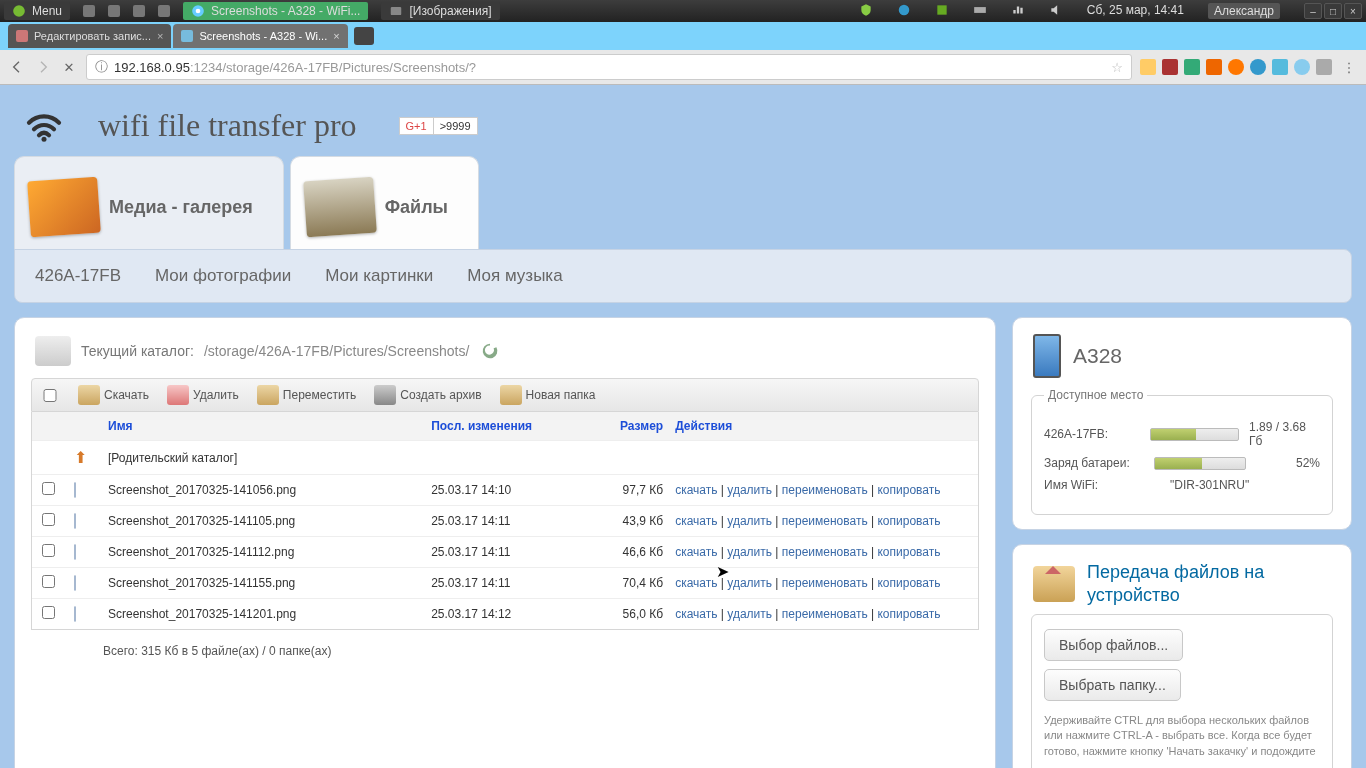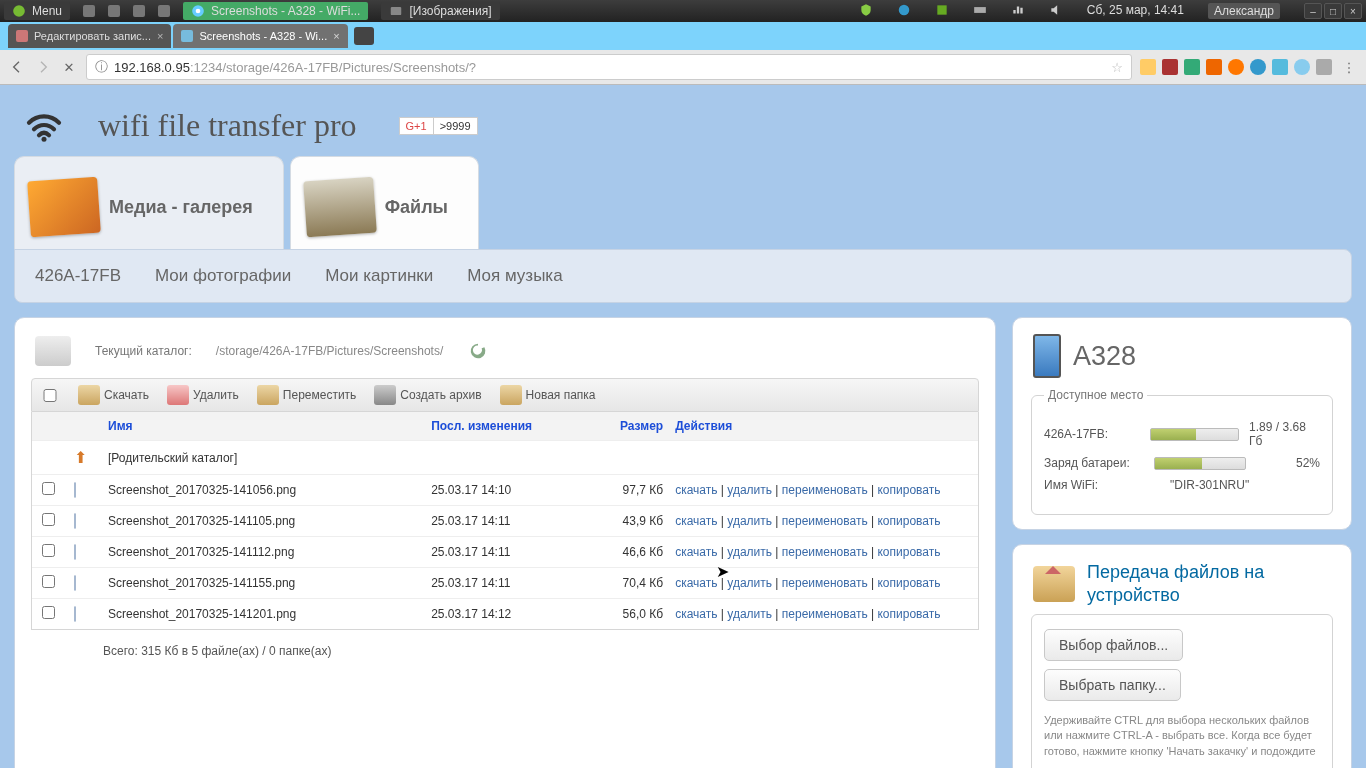--- a/index.html
+++ b/index.html
@@ -43,21 +43,21 @@
   .bigtab.inactive{background:#eaeef4}
   .thumb{width:70px;height:56px;background:linear-gradient(135deg,#fa3,#c62);border-radius:4px;position:relative;transform:rotate(-4deg);box-shadow:0 1px 3px rgba(0,0,0,.3)}
   .thumb.files{background:linear-gradient(#d8d3c2,#8b7a55)}
   .subnav{background:#e0e8f3;border:1px solid #c6d3e4;border-radius:0 8px 8px 8px;padding:16px 20px;display:flex;gap:34px;font-size:17px;color:#666}
   .subnav span{cursor:pointer}
   
   .cols{display:flex;gap:16px;margin-top:14px}
   .panel{background:#fff;border:1px solid #c6d3e4;border-radius:10px;padding:14px 16px}
   .left-col{flex:1}
   .right-col{width:340px;display:flex;flex-direction:column;gap:14px}
-  .breadcrumb{display:flex;align-items:center;gap:24px;font-size:12px;color:#777;padding:4px 4px 12px}
+  .breadcrumb{display:flex;align-items:center;gap:10px;font-size:14px;color:#777;padding:4px 4px 12px}
   .breadcrumb .path{color:#888}
   .printer{width:36px;height:30px;background:linear-gradient(#eee,#ccc);border-radius:4px}
   .refresh{width:22px;height:22px;color:#8a8}
   
   .file-toolbar{background:linear-gradient(#f6f6f6,#e6e6e6);border:1px solid #d6d6d6;border-radius:4px 4px 0 0;padding:6px 8px;display:flex;align-items:center;gap:18px;font-size:12px;color:#555}
   .tool{display:flex;align-items:center;gap:4px;cursor:pointer}
   .tool .ic{width:22px;height:20px;background:linear-gradient(#ecd6a5,#caa560);border-radius:3px;position:relative}
   .table{border:1px solid #d6d6d6;border-top:none;font-size:12px}
   .row{display:flex;align-items:center;padding:7px 10px;border-top:1px solid #eee;gap:12px}
   .row.head{background:#f3f3f3;font-weight:bold;color:#1d4ed8;border-top:none}
@@ -65,21 +65,21 @@
   .col-icon{width:22px}
   .col-name{flex:1.7}
   .col-date{width:140px}
   .col-size{width:80px;text-align:right}
   .col-act{flex:1.6}
   .file-ic{width:16px;height:16px;border:1px solid #a6b8d0;background:linear-gradient(#dbe7f7,#b9cfe9);border-radius:2px}
   .up-ic{color:#d77a2a;font-size:16px}
   .act a{color:#3a6aa8;text-decoration:none}
   .summary{padding:14px 10px 6px 72px;font-size:12px;color:#555}
   
-  .device-head{display:flex;align-items:center;gap:12px;font-size:27px;color:#666;padding:2px 4px 10px}
+  .device-head{display:flex;align-items:center;gap:12px;font-size:21px;color:#666;padding:2px 4px 10px}
   .phone-ic{width:24px;height:40px;background:linear-gradient(#7fb7e8,#3a7abf);border-radius:3px;border:2px solid #555}
   .fieldset{border:1px solid #d3d3d3;border-radius:6px;padding:10px 12px 14px;color:#555;font-size:12px}
   .fieldset legend{color:#777;padding:0 4px}
   .kv{display:flex;align-items:center;margin:8px 0}
   .kv .k{width:110px}
   .kv .bar{width:90px;height:11px;border:1px solid #bbb;background:linear-gradient(#eee,#ddd);border-radius:2px;position:relative;margin-right:10px}
   .kv .bar .fill{position:absolute;left:0;top:0;bottom:0;background:linear-gradient(#c0d070,#9ab050);width:50%}
   .kv .v{margin-left:auto}
   .upload-head{display:flex;align-items:center;gap:12px;font-size:18px;color:#0369a1;padding:2px 4px 8px}
   .up-folder{width:42px;height:36px;background:linear-gradient(#f2d59b,#caa155);border-radius:4px;position:relative}

